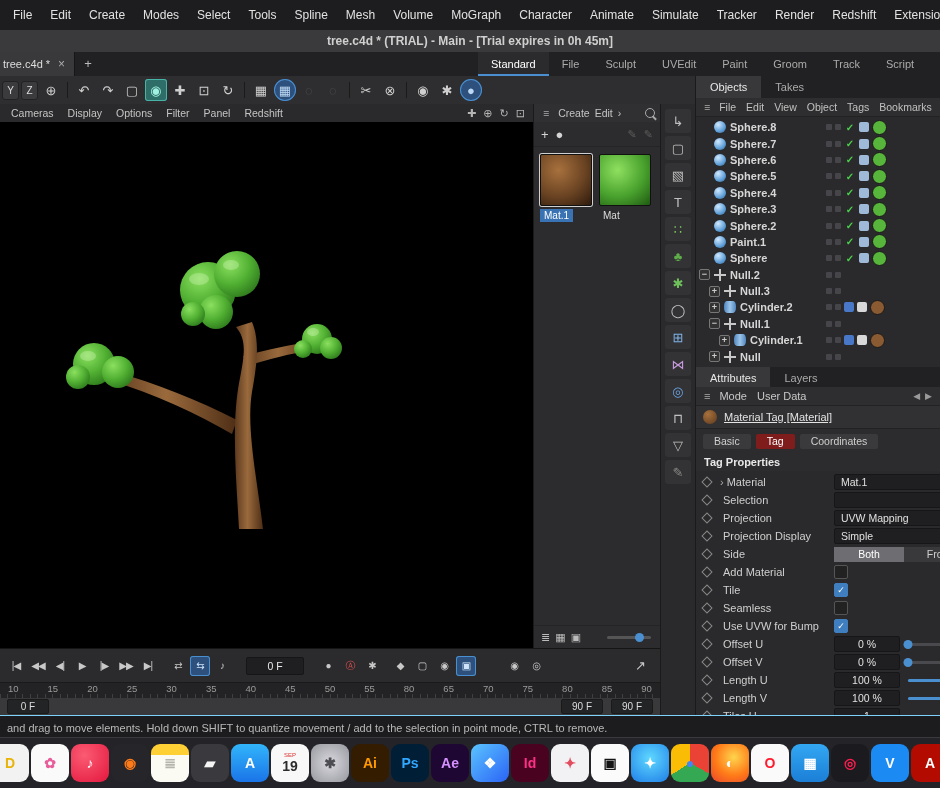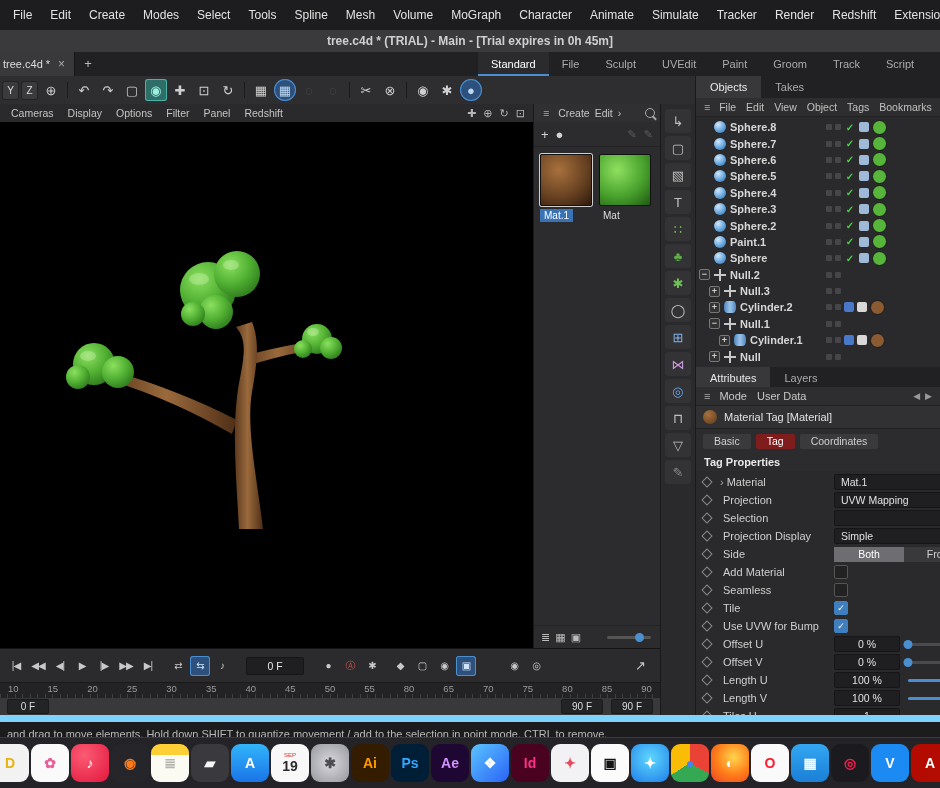--- a/index.html
+++ b/index.html
@@ -101,21 +101,21 @@
   .o-tag.show{display:inline-block;}
   .o-mat{width:13px;height:13px;border-radius:50%;display:none;border:1px solid #1a1a1a;}
   .o-mat.show{display:inline-block;}
   .attr-tabs{height:20px;display:flex;background:#212123;flex:0 0 auto;}
   .attr-mode{height:18px;display:flex;align-items:center;background:#2e2e30;border-bottom:1px solid #222;
              padding:0 4px;flex:0 0 auto;color:#c8c8c8;}
   .attr-nav{margin-left:auto;color:#9a9a9a;font-size:9px;display:flex;gap:5px;padding-right:4px;}
   .attr-title{height:22px;display:flex;align-items:center;gap:7px;padding:0 7px;background:#313133;
               border-bottom:1px solid #222;flex:0 0 auto;}
   .attr-chip{width:14px;height:14px;border-radius:50%;background:radial-gradient(circle at 35% 30%,#a8713d,#5d3a1d);}
-  .attr-title-label{color:#e2e2e2;}
+  .attr-title-label{color:#e2e2e2;text-decoration:underline;}
   .sec-btns{height:20px;display:flex;gap:5px;padding:2px 7px;flex:0 0 auto;align-items:center;}
   .sbtn{padding:0 11px;line-height:15px;background:#3a3a3c;border-radius:2px;font-size:10.5px;color:#cfcfcf;}
   .sbtn.active{background:#7f1d1d;color:#fff;}
   .group-head{height:18px;line-height:18px;padding:0 8px;font-weight:bold;color:#e8e8e8;background:#2c2c2e;flex:0 0 auto;}
   .props{flex:1;background:#2a2a2c;padding-top:2px;}
   .prop-row{height:18px;display:flex;align-items:center;padding-left:7px;position:relative;color:#cfcfcf;}
   .pr-diamond{width:6px;height:6px;border:1px solid #888;transform:rotate(45deg);margin-right:9px;flex:0 0 auto;}
   .pr-prefix{color:#aaa;margin-right:3px;}
   .pr-ctl{position:absolute;left:138px;display:none;align-items:center;}
   .prop-row.field .ctl-field{display:flex;}
@@ -154,21 +154,21 @@
          padding:0 8px;color:#9a9a9a;font-size:9.5px;align-items:flex-start;box-sizing:border-box;
          background-image:repeating-linear-gradient(90deg,#3f3f42 0 1px,transparent 1px 7.5px);
          background-size:100% 4px;background-position:0 100%;background-repeat:no-repeat;}
   .ruler span{line-height:12px;}
   .range-row{height:17px;background:#39393b;display:flex;align-items:center;padding:0 7px;gap:8px;box-sizing:border-box;}
   .range-field{background:#222426;border:1px solid #1a1a1a;border-radius:2px;width:40px;text-align:center;
                font-size:10px;height:13px;line-height:13px;color:#ddd;}
   .range-sp{flex:1;}
   
   .statusbar{position:absolute;top:715px;left:0;width:940px;height:22px;background:#1c1c1e;line-height:22px;
-             padding:1px 7px;color:#b8b8b8;border-top:7px solid #7dd3fc;box-sizing:border-box;white-space:nowrap;overflow:hidden;}
+             padding:1px 7px;color:#b8b8b8;border-top:1px solid #7dd3fc;box-sizing:border-box;white-space:nowrap;overflow:hidden;}
   .dock{position:absolute;top:737px;left:0;width:940px;height:51px;background:#242428;border-top:1px solid #3a3a3e;
         display:flex;align-items:center;justify-content:center;gap:2px;box-sizing:border-box;}
   .dock-app{width:38px;height:38px;border-radius:9px;display:flex;align-items:center;justify-content:center;flex:0 0 auto;}
   .dock-stack{display:flex;flex-direction:column;align-items:center;line-height:1;}
   .dock-sub{font-size:6px;color:#d33;line-height:6px;}
   .dock-glyph{font-size:14px;font-weight:bold;line-height:16px;}
 </style>
 </head>
 <body>
 
@@ -630,44 +630,44 @@
         <div class="prop-row field">
           <span class="pr-diamond"></span>
           <span class="pr-prefix">›</span>
           <span class="pr-label">Material</span>
           <span class="pr-ctl ctl-field">
             <span class="fieldbox wide">Mat.1</span>
           </span>
 
         </div>
 
-        <div class="prop-row dropdown">
-          <span class="pr-diamond"></span>
-          <span class="pr-prefix"></span>
-          <span class="pr-label">Projection</span>
-
-          <span class="pr-ctl ctl-dropdown">
-            <span class="fieldbox wide">UVW Mapping</span>
-          </span>
-
-        </div>
-
         <div class="prop-row field">
           <span class="pr-diamond"></span>
           <span class="pr-prefix"></span>
           <span class="pr-label">Selection</span>
           <span class="pr-ctl ctl-field">
             <span class="fieldbox wide"></span>
           </span>
 
         </div>
 
         <div class="prop-row dropdown">
           <span class="pr-diamond"></span>
           <span class="pr-prefix"></span>
+          <span class="pr-label">Projection</span>
+
+          <span class="pr-ctl ctl-dropdown">
+            <span class="fieldbox wide">UVW Mapping</span>
+          </span>
+
+        </div>
+
+        <div class="prop-row dropdown">
+          <span class="pr-diamond"></span>
+          <span class="pr-prefix"></span>
           <span class="pr-label">Projection Display</span>
 
           <span class="pr-ctl ctl-dropdown">
             <span class="fieldbox wide">Simple</span>
           </span>
 
         </div>
 
         <div class="prop-row segmented">
           <span class="pr-diamond"></span>
@@ -688,35 +688,35 @@
 
           <span class="pr-ctl ctl-checkbox">
             <span class="cb"></span>
           </span>
 
         </div>
 
         <div class="prop-row checkbox">
           <span class="pr-diamond"></span>
           <span class="pr-prefix"></span>
+          <span class="pr-label">Tile</span>
+
+          <span class="pr-ctl ctl-checkbox">
+            <span class="cb checked"></span>
+          </span>
+
+        </div>
+
+        <div class="prop-row checkbox">
+          <span class="pr-diamond"></span>
+          <span class="pr-prefix"></span>
           <span class="pr-label">Seamless</span>
 
           <span class="pr-ctl ctl-checkbox">
             <span class="cb"></span>
-          </span>
-
-        </div>
-
-        <div class="prop-row checkbox">
-          <span class="pr-diamond"></span>
-          <span class="pr-prefix"></span>
-          <span class="pr-label">Tile</span>
-
-          <span class="pr-ctl ctl-checkbox">
-            <span class="cb checked"></span>
           </span>
 
         </div>
 
         <div class="prop-row checkbox">
           <span class="pr-diamond"></span>
           <span class="pr-prefix"></span>
           <span class="pr-label">Use UVW for Bump</span>
 
           <span class="pr-ctl ctl-checkbox">

